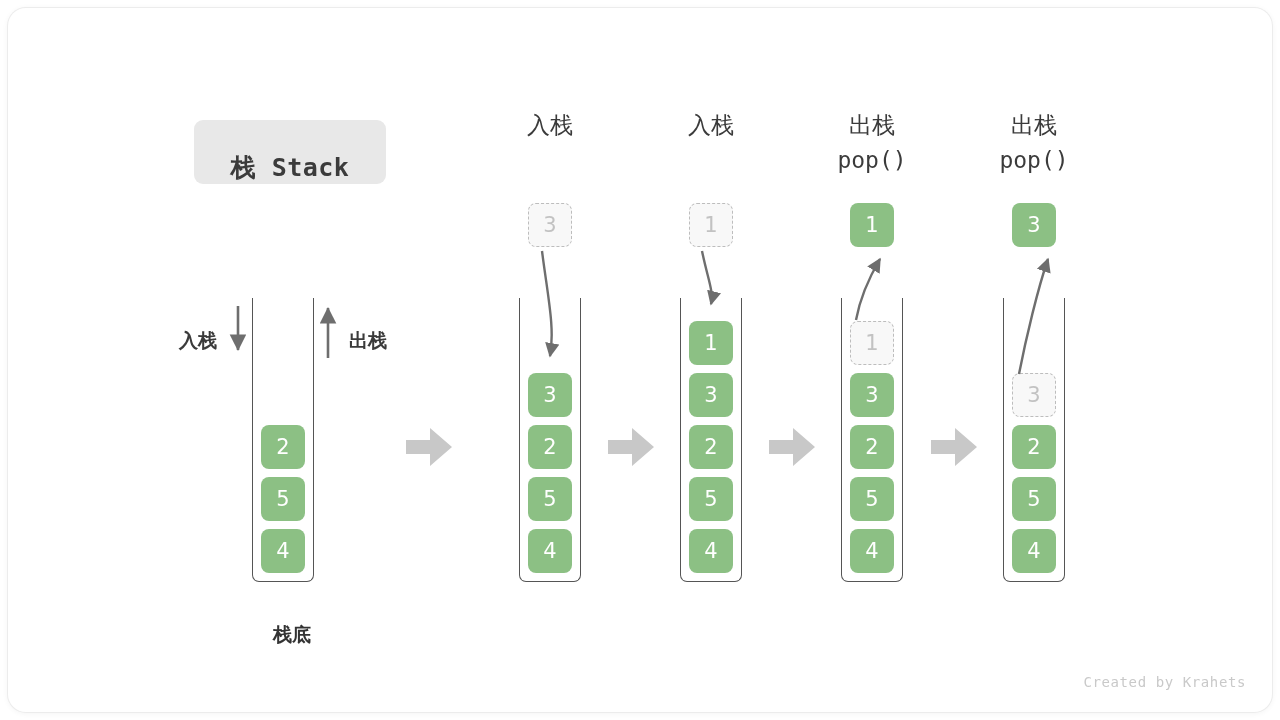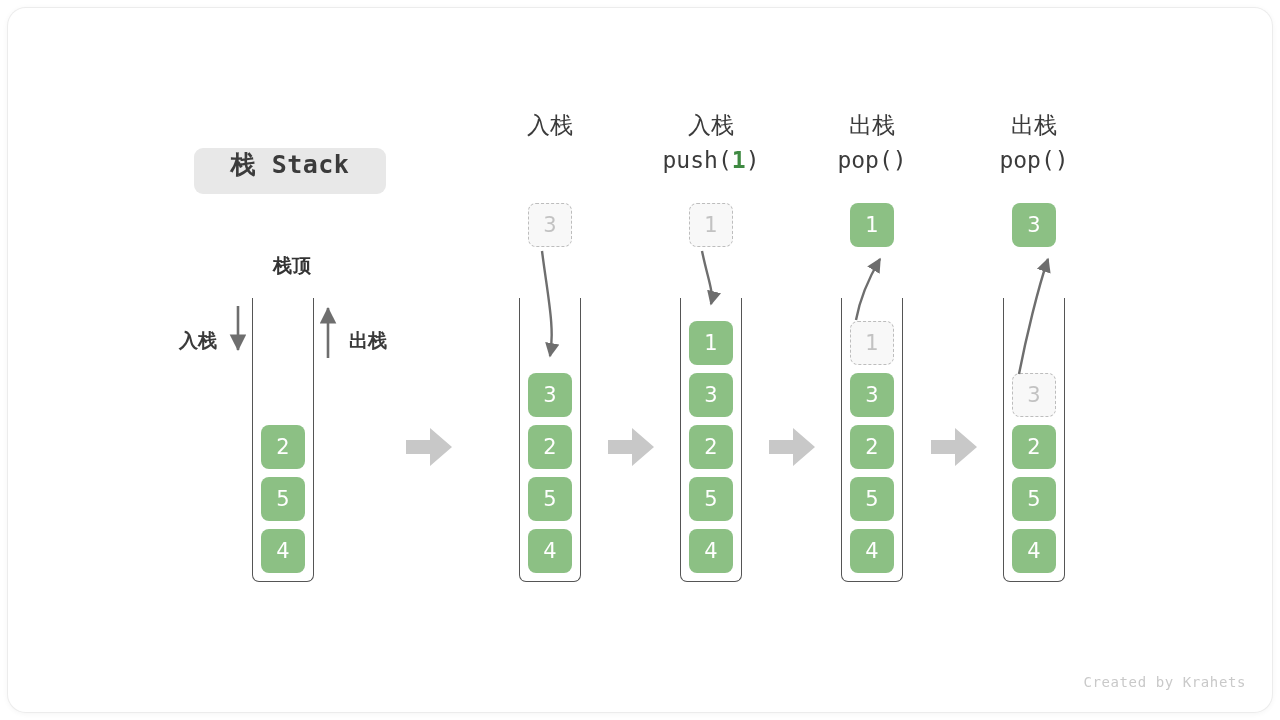--- a/index.html
+++ b/index.html
@@ -26,32 +26,31 @@
     overflow: hidden;
   }
 
   .abs { position: absolute; }
 
   
   #title-chip {
     left: 186px;
     top: 112px;
     width: 192px;
-    height: 46px;
+    height: 64px;
     background: #e8e8e8;
     border-radius: 9px;
     display: flex;
-    align-items: flex-start;
+    align-items: flex-end;
     justify-content: center;
     font-family: "DejaVu Sans Mono", "Liberation Mono", monospace;
     font-size: 25px;
     font-weight: bold;
     color: #3b3b3b;
     letter-spacing: 0.5px;
-    margin-top: 28px;
   }
 
   
   .col { position: absolute; top: 0; height: 704px; }
 
   .col-head {
     position: absolute;
     left: 0;
     width: 100%;
     text-align: center;
@@ -145,21 +144,21 @@
 </style>
 </head>
 <body>
 
 <div id="card">
 
   <div id="title-chip" class="abs">
     <span>栈 Stack</span>
   </div>
 
-  <div class="cap-label" style="left:204px; top:245px; width:160px;">栈顶</div>
+  <div class="cap-label" style="left:204px; top:614px; width:160px;">栈底</div>
   <div class="side-label" style="left:171px; top:320px;">入栈</div>
   <div class="side-label" style="left:341px; top:320px;">出栈</div>
 
   <div class="col" style="left:244px; width:62px;">
     <div class="container-u" style="left:0px; top:290px;"></div>
     <div class="cell solid" style="left:9px; top:417px;">2</div>
     <div class="cell solid" style="left:9px; top:469px;">5</div>
     <div class="cell solid" style="left:9px; top:521px;">4</div>
   </div>
 
@@ -171,21 +170,20 @@
     <div class="container-u" style="left:0px; top:290px;"></div>
     <div class="cell solid" style="left:9px; top:365px;">3</div>
     <div class="cell solid" style="left:9px; top:417px;">2</div>
     <div class="cell solid" style="left:9px; top:469px;">5</div>
     <div class="cell solid" style="left:9px; top:521px;">4</div>
   </div>
 
   <div class="col" style="left:672px; width:62px;">
     <div class="col-head" style="top:100px; left:-50px; width:162px;">
       <div class="cn">入栈</div>
-      <div class="code"><span>push(</span><span class="num">1</span><span>)</span></div>
     </div>
     <div class="cell ghost" style="left:9px; top:195px;">1</div>
     <div class="container-u" style="left:0px; top:290px;"></div>
     <div class="cell solid" style="left:9px; top:313px;">1</div>
     <div class="cell solid" style="left:9px; top:365px;">3</div>
     <div class="cell solid" style="left:9px; top:417px;">2</div>
     <div class="cell solid" style="left:9px; top:469px;">5</div>
     <div class="cell solid" style="left:9px; top:521px;">4</div>
   </div>
 

